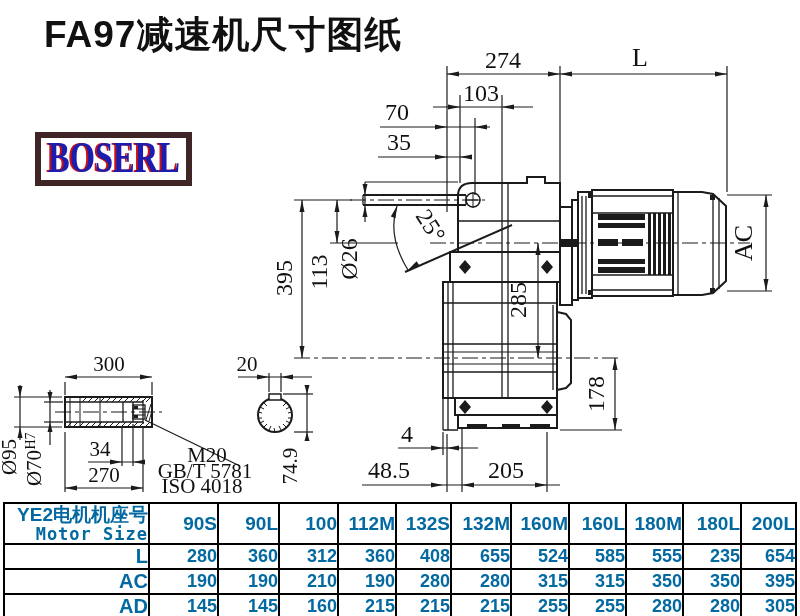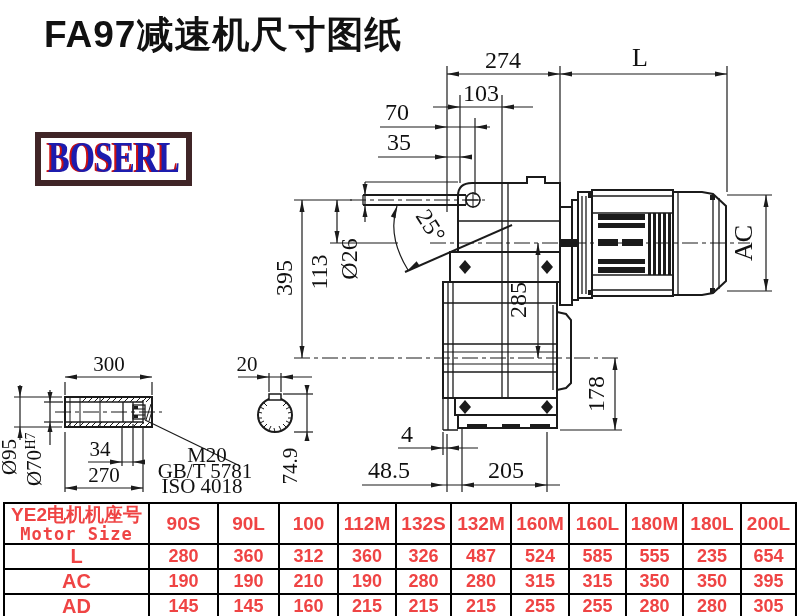--- a/index.html
+++ b/index.html
@@ -2,21 +2,21 @@
 <html><head>
 <meta charset="utf-8">
 <style>
 html,body{margin:0;padding:0;background:#fff;width:800px;height:616px;overflow:hidden}
 #stage{position:relative;width:800px;height:464px;background:#fff;font-family:"Liberation Sans",sans-serif}
 #title{position:absolute;left:44px;top:10px;font:bold 37px "Liberation Sans",sans-serif;color:#111;letter-spacing:1px}
 #logo{position:absolute;left:35px;top:132px;width:145px;height:42px;border:6px solid #402527;background:#fff;overflow:hidden}
 svg{position:absolute;left:0;top:0}
 #logo svg{position:static}
 table{position:absolute;left:3px;top:502px;border-collapse:collapse;table-layout:fixed;background:#fff}
-td{border:2px solid #000;text-align:center;vertical-align:middle;font:bold 18px "Liberation Sans",sans-serif;color:#ef4444;padding:0;overflow:hidden}
+td{border:2px solid #000;text-align:right;vertical-align:middle;font:bold 18px "Liberation Sans",sans-serif;color:#0369a1;padding:0;overflow:hidden}
 tr.head td{font-size:19px}
 td .l1{font:bold 19px "Liberation Sans",sans-serif;line-height:21px}
 td .l2{font:bold 17px "DejaVu Sans Mono",monospace;letter-spacing:1px;line-height:18px}
 </style>
 </head>
 <body>
 
 <div id="stage">
 <div id="title">FA97减速机尺寸图纸</div>
 <div id="logo">
@@ -373,22 +373,22 @@
           <td>180M</td>
           <td>180L</td>
           <td>200L</td>
         </tr>
         <tr style="height: 20px;">
           <td style="font-size: 20px;">L</td>
           <td>280</td>
           <td>360</td>
           <td>312</td>
           <td>360</td>
-          <td>326</td>
-          <td>487</td>
+          <td>408</td>
+          <td>655</td>
           <td>524</td>
           <td>585</td>
           <td>555</td>
           <td>235</td>
           <td>654</td>
         </tr>
         <tr style="height: 21px;">
           <td style="font-size: 20px;">AC</td>
           <td>190</td>
           <td>190</td>

